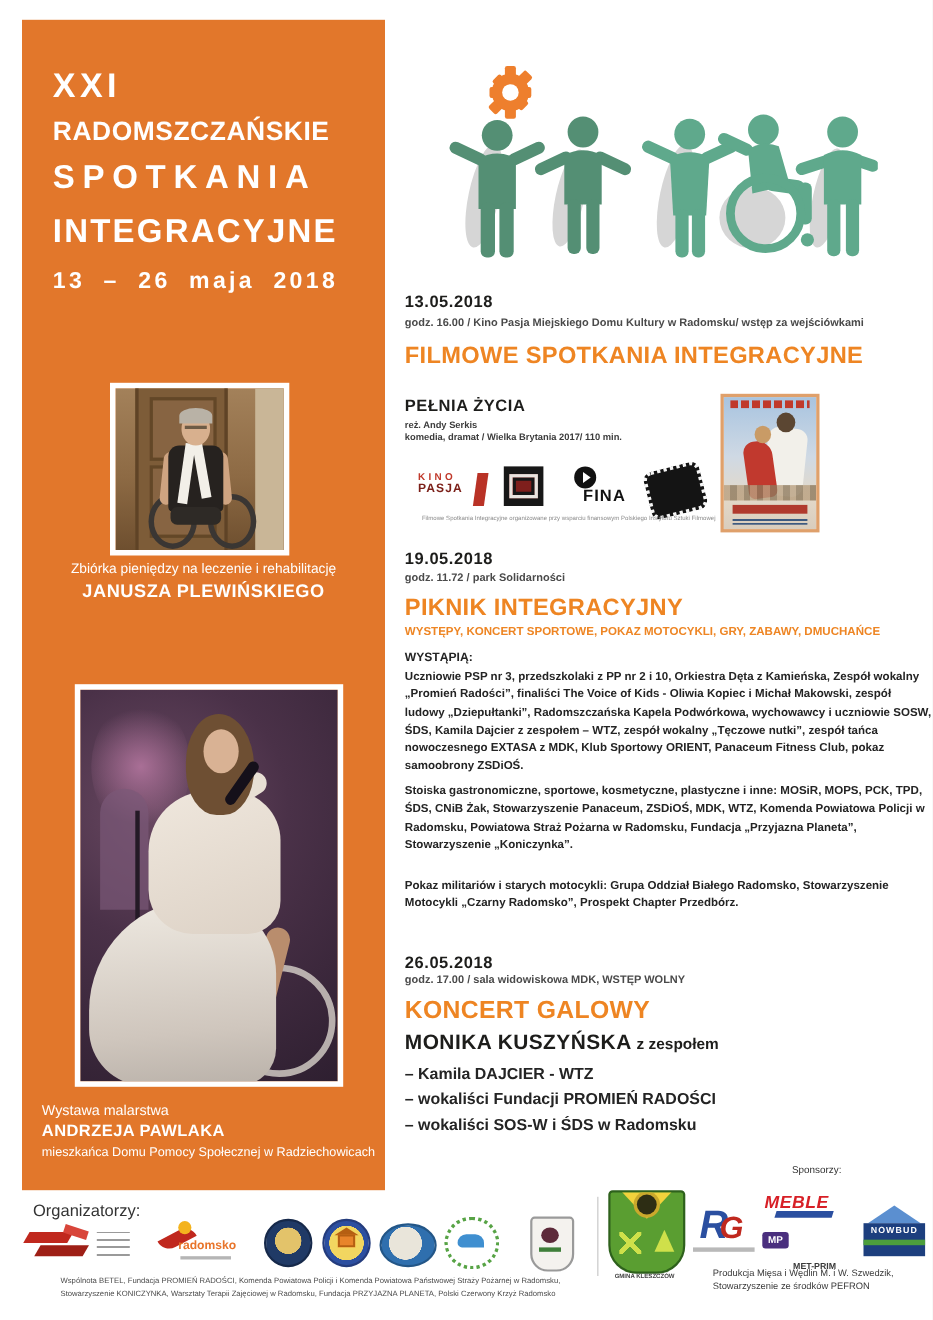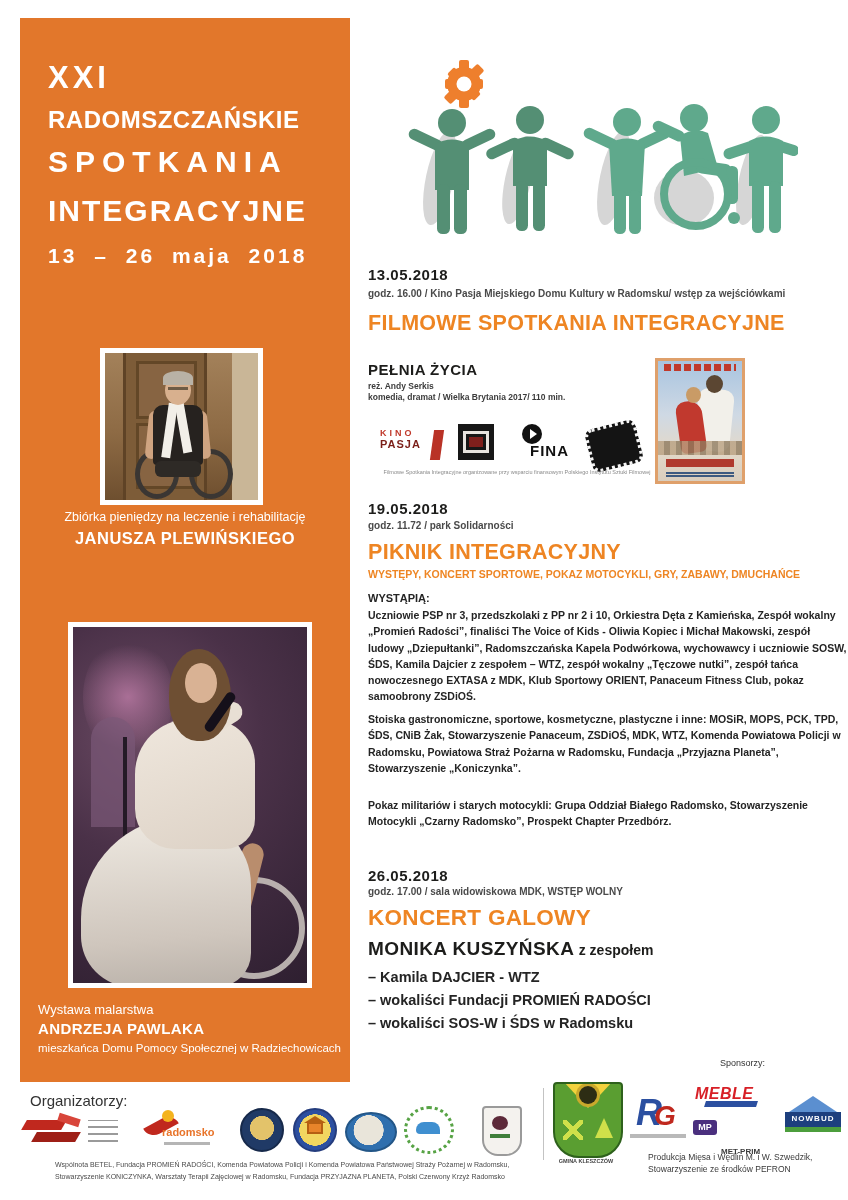--- a/index.html
+++ b/index.html
@@ -184,21 +184,21 @@
   .meble-sub{position:absolute;left:10px;top:16px;width:52px;height:6px;background:#2b4fa0;transform:skewX(-18deg);}
 
   .metprim-logo{left:693px;top:1120px;width:86px;height:16px;}
   .mp-badge{position:absolute;left:0;top:0;width:24px;height:15px;background:#4a2f7e;border-radius:3px;
             color:#fff;font-size:9px;font-weight:bold;text-align:center;line-height:15px;}
   .mp-word{position:absolute;left:28px;top:3px;font-size:8px;font-weight:bold;color:#3a3a3a;margin-top:24px;}
 
   .nowbud-logo{left:785px;top:1096px;width:56px;height:42px;}
   .nb-roof{position:absolute;left:4px;top:0;width:0;height:0;border-left:24px solid transparent;
            border-right:24px solid transparent;border-bottom:16px solid #5b8fd0;}
-  .nb-base{position:absolute;left:0;top:16px;width:56px;height:19px;background:#1d3f7e;color:#fff;
+  .nb-base{position:absolute;left:0;top:16px;width:56px;height:30px;background:#1d3f7e;color:#fff;
            font-size:8px;font-weight:bold;text-align:center;line-height:14px;letter-spacing:1px;}
   .nb-green{position:absolute;left:0;top:31px;width:56px;height:5px;background:#4c9e3c;}
 
   .credits1{left:55px;top:1161px;width:540px;font-size:7px;color:#4a4a4a;}
   .credits2{left:55px;top:1173px;width:540px;font-size:7px;color:#4a4a4a;}
   .prod1{left:648px;top:1152px;font-size:8.5px;color:#3a3a3a;}
   .prod2{left:648px;top:1164px;font-size:8.5px;color:#3a3a3a;}
 
   .logo-svg{left:402px;top:48px;}
 </style>

